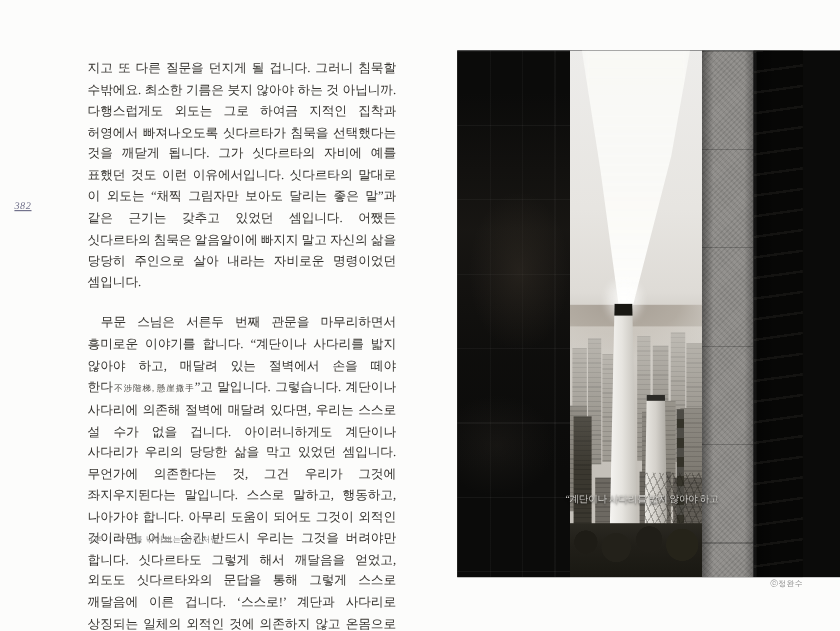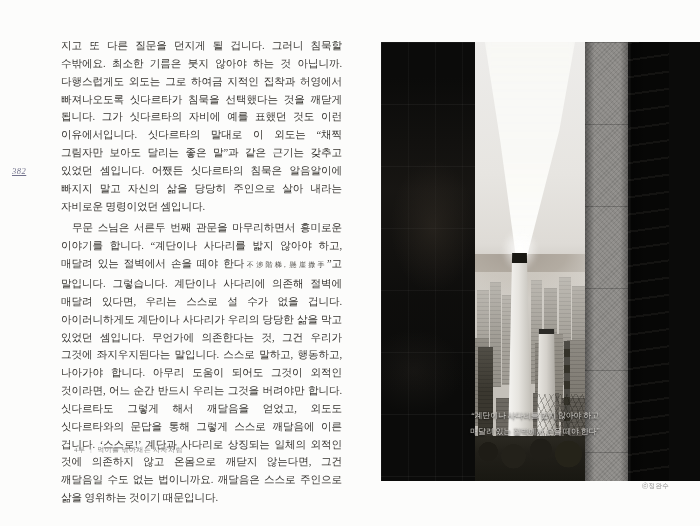--- a/index.html
+++ b/index.html
@@ -11,21 +11,21 @@
   
   .page-number{
     position:absolute;left:12px;top:166px;
     font-size:8.5px;color:#72728c;font-style:italic;letter-spacing:.5px;text-decoration:underline;
   }
   .body-text{
     position:absolute;left:57px;top:33px;width:289px;
     font-size:10.6px;line-height:17.85px;color:#34322e;
     text-align:justify;word-break:keep-all;letter-spacing:-0.1px;
   }
-  .body-text p{margin:4px;}
+  .body-text p{margin:16px;}
   .body-text p.indent{text-indent:11px;}
   .hanja{font-size:7px;letter-spacing:-0.3px;color:#4a4843;}
   .footer{
     position:absolute;left:74px;top:445px;
     font-size:7px;color:#8b8b8b;letter-spacing:.4px;
   }
   .footer .divider{margin:0 5px;color:#b0b0b0;}
   
   .photo{
     position:absolute;left:381px;top:42px;width:333px;height:439px;
@@ -197,20 +197,19 @@
         <div class="thin-stack"></div>
         <div class="branches"></div>
         <div class="trees"></div>
       </div>
 
       <div class="band granite"></div>
       <div class="band glass-right"></div>
 
       <div class="photo-caption">
         <div>“계단이나 사다리를 밟지 않아야 하고</div>
-        <div>매달려 있는 절벽에서 손을 떼야 한다”</div>
       </div>
     </div>
 
     <div class="credit">ⓒ정완수</div>
   </div>
 
 </div>
 
 </body></html>

